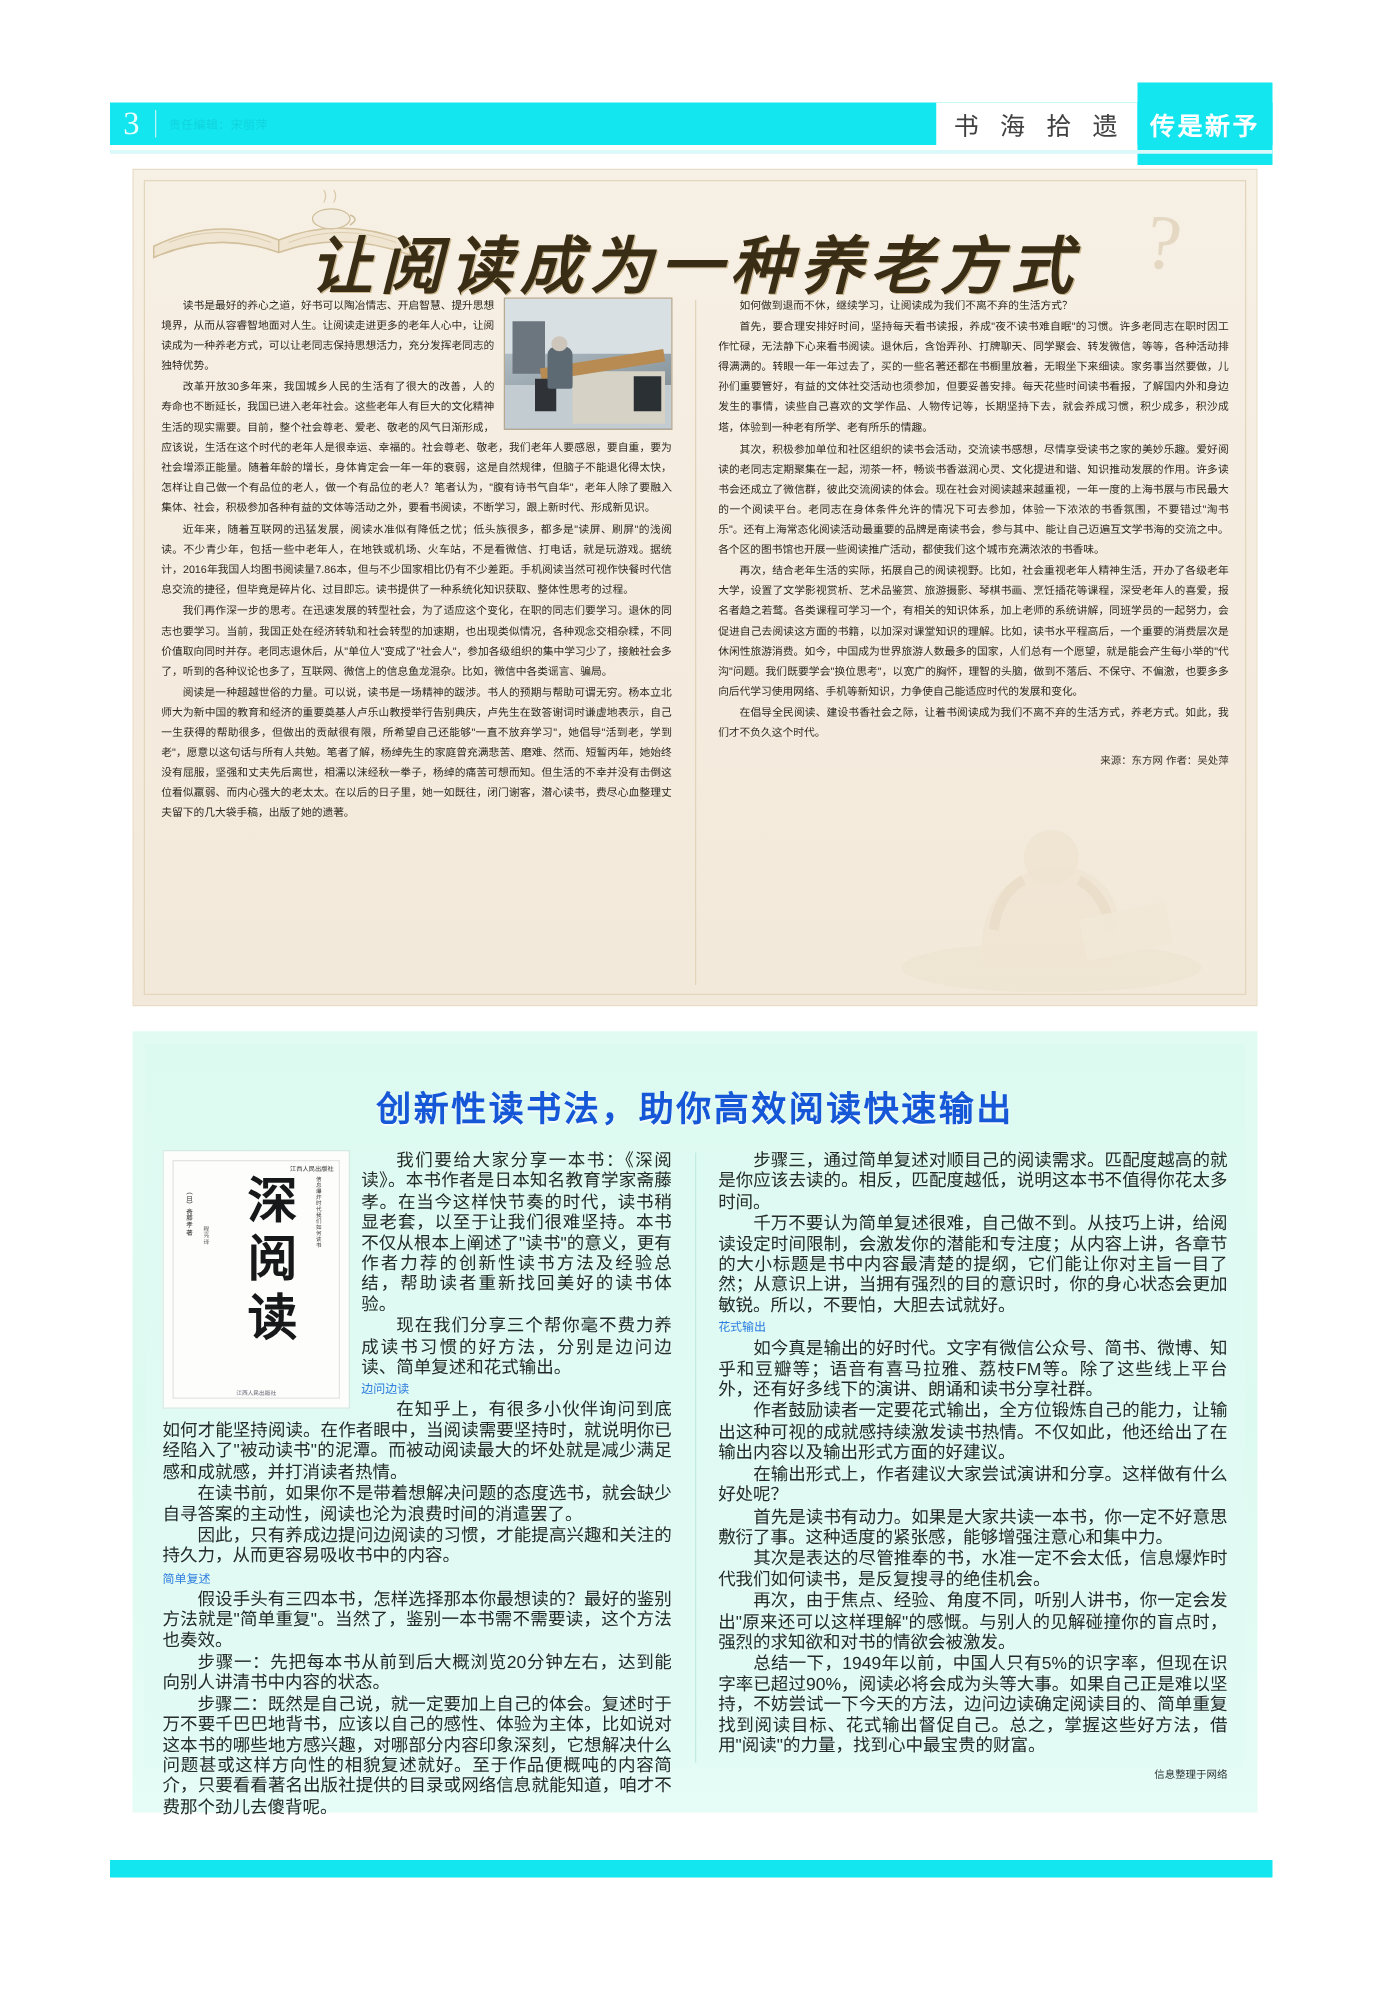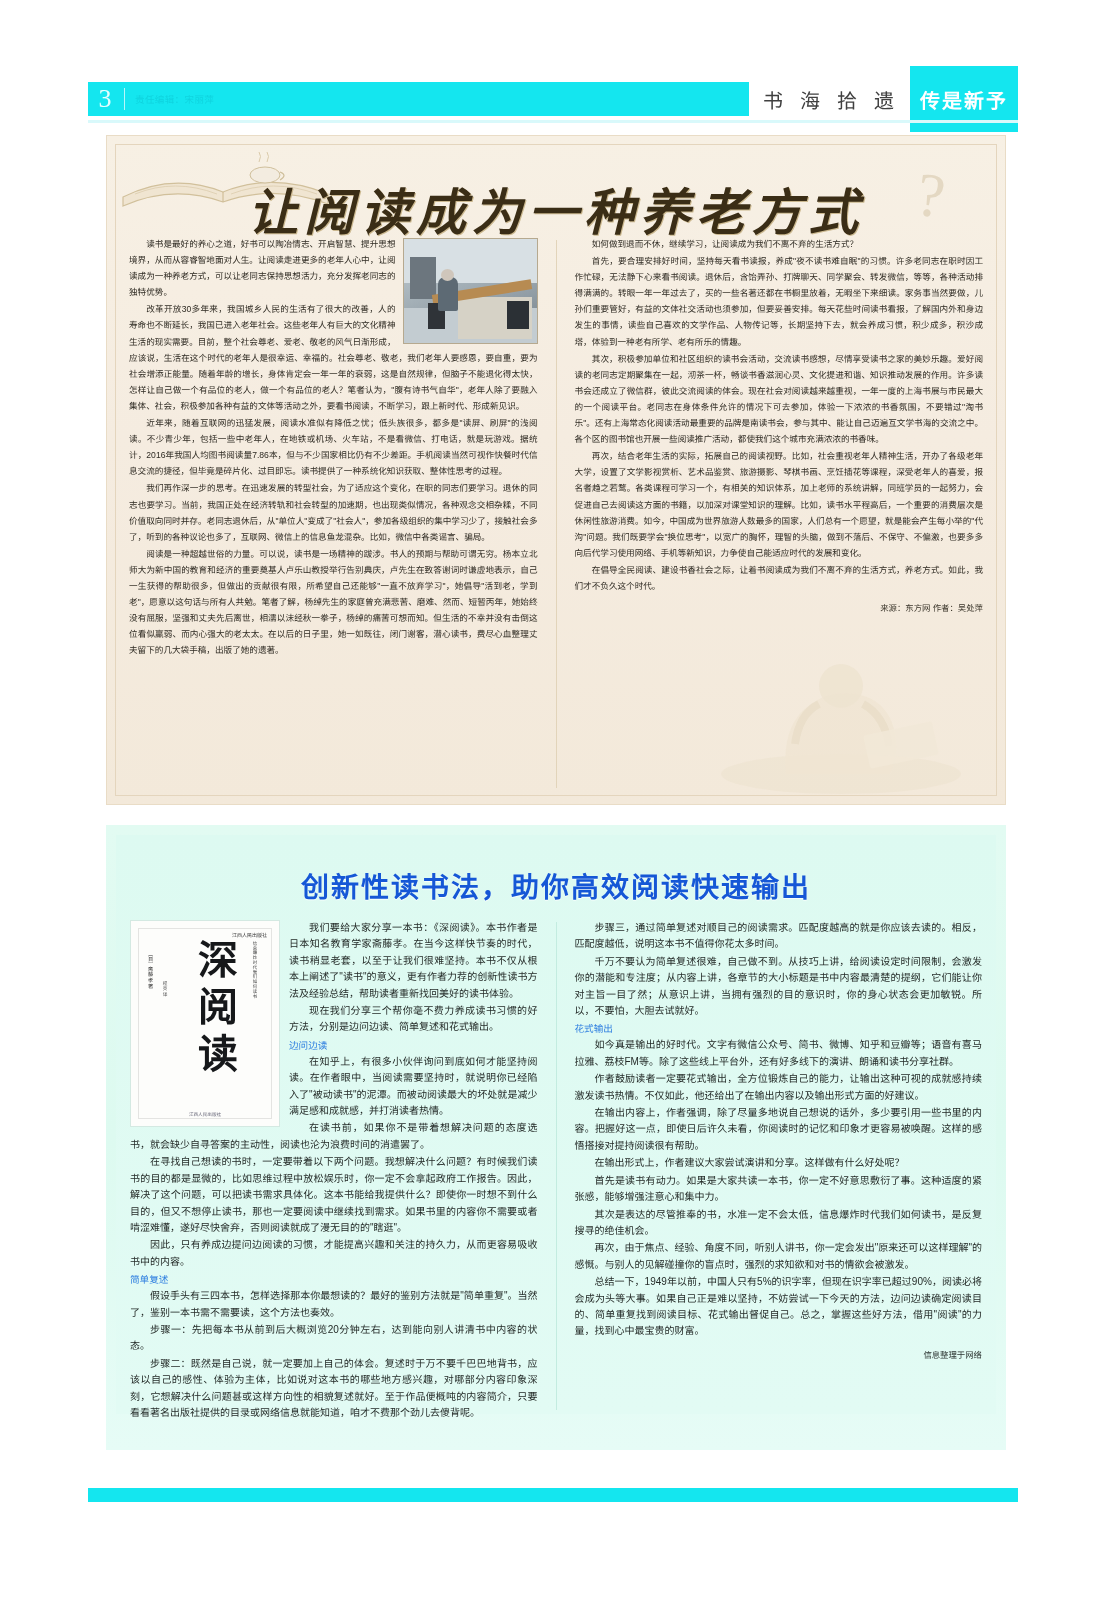--- a/index.html
+++ b/index.html
@@ -115,21 +115,21 @@
     font-size:28px;font-weight:bold;color:#1557d6;letter-spacing:2px;
     font-family:"Liberation Serif","DejaVu Serif",serif;
     text-shadow:0 1px 1px rgba(255,255,255,.8);
   }
   .art2-cols{
     position:absolute;left:24px;right:24px;top:95px;bottom:40px;
     display:flex;gap:18px;
   }
   .vrule2{width:1px;background:#c3ece0;margin-top:2px;}
   .ptext2{
-    font-size:10px;line-height:16.4px;color:#242b28;
+    font-size:14px;line-height:16.4px;color:#242b28;
     text-align:justify;text-justify:inter-ideograph;
     text-indent:2em;margin:0 0 1px 0;
   }
   .subhead{
     font-size:9.6px;color:#2f7fe0;margin:2px 0 2px 0;
     text-indent:0;font-weight:500;
   }
   .bookcover{
     float:left;width:148px;height:205px;margin:0 9px 5px 0;
     background:#fdfdfb;border:1px solid #d4e9e2;position:relative;overflow:hidden;
@@ -260,37 +260,35 @@
           <div class="bc-title">深阅读</div>
           <div class="bc-author">（日）斋藤孝 著</div>
           <div class="bc-author2">程亮 译</div>
           <div class="bc-foot">江西人民出版社</div>
         </div>
         <p class="ptext2">我们要给大家分享一本书：《深阅读》。本书作者是日本知名教育学家斋藤孝。在当今这样快节奏的时代，读书稍显老套，以至于让我们很难坚持。本书不仅从根本上阐述了"读书"的意义，更有作者力荐的创新性读书方法及经验总结，帮助读者重新找回美好的读书体验。</p>
         <p class="ptext2">现在我们分享三个帮你毫不费力养成读书习惯的好方法，分别是边问边读、简单复述和花式输出。</p>
         <div class="subhead">边问边读</div>
         <p class="ptext2">在知乎上，有很多小伙伴询问到底如何才能坚持阅读。在作者眼中，当阅读需要坚持时，就说明你已经陷入了"被动读书"的泥潭。而被动阅读最大的坏处就是减少满足感和成就感，并打消读者热情。</p>
         <p class="ptext2">在读书前，如果你不是带着想解决问题的态度选书，就会缺少自寻答案的主动性，阅读也沦为浪费时间的消遣罢了。</p>
-        <p class="ptext2">在寻找自己想读的书时，一定要带着以下两个问题。我想解决什么问题？有时候我们读书的目的都是显微的，比如思维过程中放松娱乐时，你一定不会拿起政府工作报告。因此，解决了这个问题，可以把读书需求具体化。这本书能给我提供什么？即使你一时想不到什么目的，但又不想停止读书，那也一定要阅读中继续找到需求。如果书里的内容你不需要或者啃涩难懂，遂好尽快舍弃，否则阅读就成了漫无目的的"瞎逛"。</p>
         <p class="ptext2">因此，只有养成边提问边阅读的习惯，才能提高兴趣和关注的持久力，从而更容易吸收书中的内容。</p>
         <div class="subhead">简单复述</div>
         <p class="ptext2">假设手头有三四本书，怎样选择那本你最想读的？最好的鉴别方法就是"简单重复"。当然了，鉴别一本书需不需要读，这个方法也奏效。</p>
         <p class="ptext2">步骤一：先把每本书从前到后大概浏览20分钟左右，达到能向别人讲清书中内容的状态。</p>
         <p class="ptext2">步骤二：既然是自己说，就一定要加上自己的体会。复述时于万不要千巴巴地背书，应该以自己的感性、体验为主体，比如说对这本书的哪些地方感兴趣，对哪部分内容印象深刻，它想解决什么问题甚或这样方向性的相貌复述就好。至于作品便概吨的内容简介，只要看看著名出版社提供的目录或网络信息就能知道，咱才不费那个劲儿去傻背呢。</p>
       </div>
 
       <div class="vrule2"></div>
 
       <div class="col">
         <p class="ptext2">步骤三，通过简单复述对顺目己的阅读需求。匹配度越高的就是你应该去读的。相反，匹配度越低，说明这本书不值得你花太多时间。</p>
         <p class="ptext2">千万不要认为简单复述很难，自己做不到。从技巧上讲，给阅读设定时间限制，会激发你的潜能和专注度；从内容上讲，各章节的大小标题是书中内容最清楚的提纲，它们能让你对主旨一目了然；从意识上讲，当拥有强烈的目的意识时，你的身心状态会更加敏锐。所以，不要怕，大胆去试就好。</p>
         <div class="subhead">花式输出</div>
         <p class="ptext2">如今真是输出的好时代。文字有微信公众号、简书、微博、知乎和豆瓣等；语音有喜马拉雅、荔枝FM等。除了这些线上平台外，还有好多线下的演讲、朗诵和读书分享社群。</p>
         <p class="ptext2">作者鼓励读者一定要花式输出，全方位锻炼自己的能力，让输出这种可视的成就感持续激发读书热情。不仅如此，他还给出了在输出内容以及输出形式方面的好建议。</p>
-        <p class="ptext2">在输出内容上，作者强调，除了尽量多地说自己想说的话外，多少要引用一些书里的内容。把握好这一点，即使日后许久未看，你阅读时的记忆和印象才更容易被唤醒。这样的感悟搭接对提持阅读很有帮助。</p>
         <p class="ptext2">在输出形式上，作者建议大家尝试演讲和分享。这样做有什么好处呢？</p>
         <p class="ptext2">首先是读书有动力。如果是大家共读一本书，你一定不好意思敷衍了事。这种适度的紧张感，能够增强注意心和集中力。</p>
         <p class="ptext2">其次是表达的尽管推奉的书，水准一定不会太低，信息爆炸时代我们如何读书，是反复搜寻的绝佳机会。</p>
         <p class="ptext2">再次，由于焦点、经验、角度不同，听别人讲书，你一定会发出"原来还可以这样理解"的感慨。与别人的见解碰撞你的盲点时，强烈的求知欲和对书的情欲会被激发。</p>
         <p class="ptext2">总结一下，1949年以前，中国人只有5%的识字率，但现在识字率已超过90%，阅读必将会成为头等大事。如果自己正是难以坚持，不妨尝试一下今天的方法，边问边读确定阅读目的、简单重复找到阅读目标、花式输出督促自己。总之，掌握这些好方法，借用"阅读"的力量，找到心中最宝贵的财富。</p>
         <div class="art2-source">信息整理于网络</div>
       </div>
 
     </div>
   </div>

